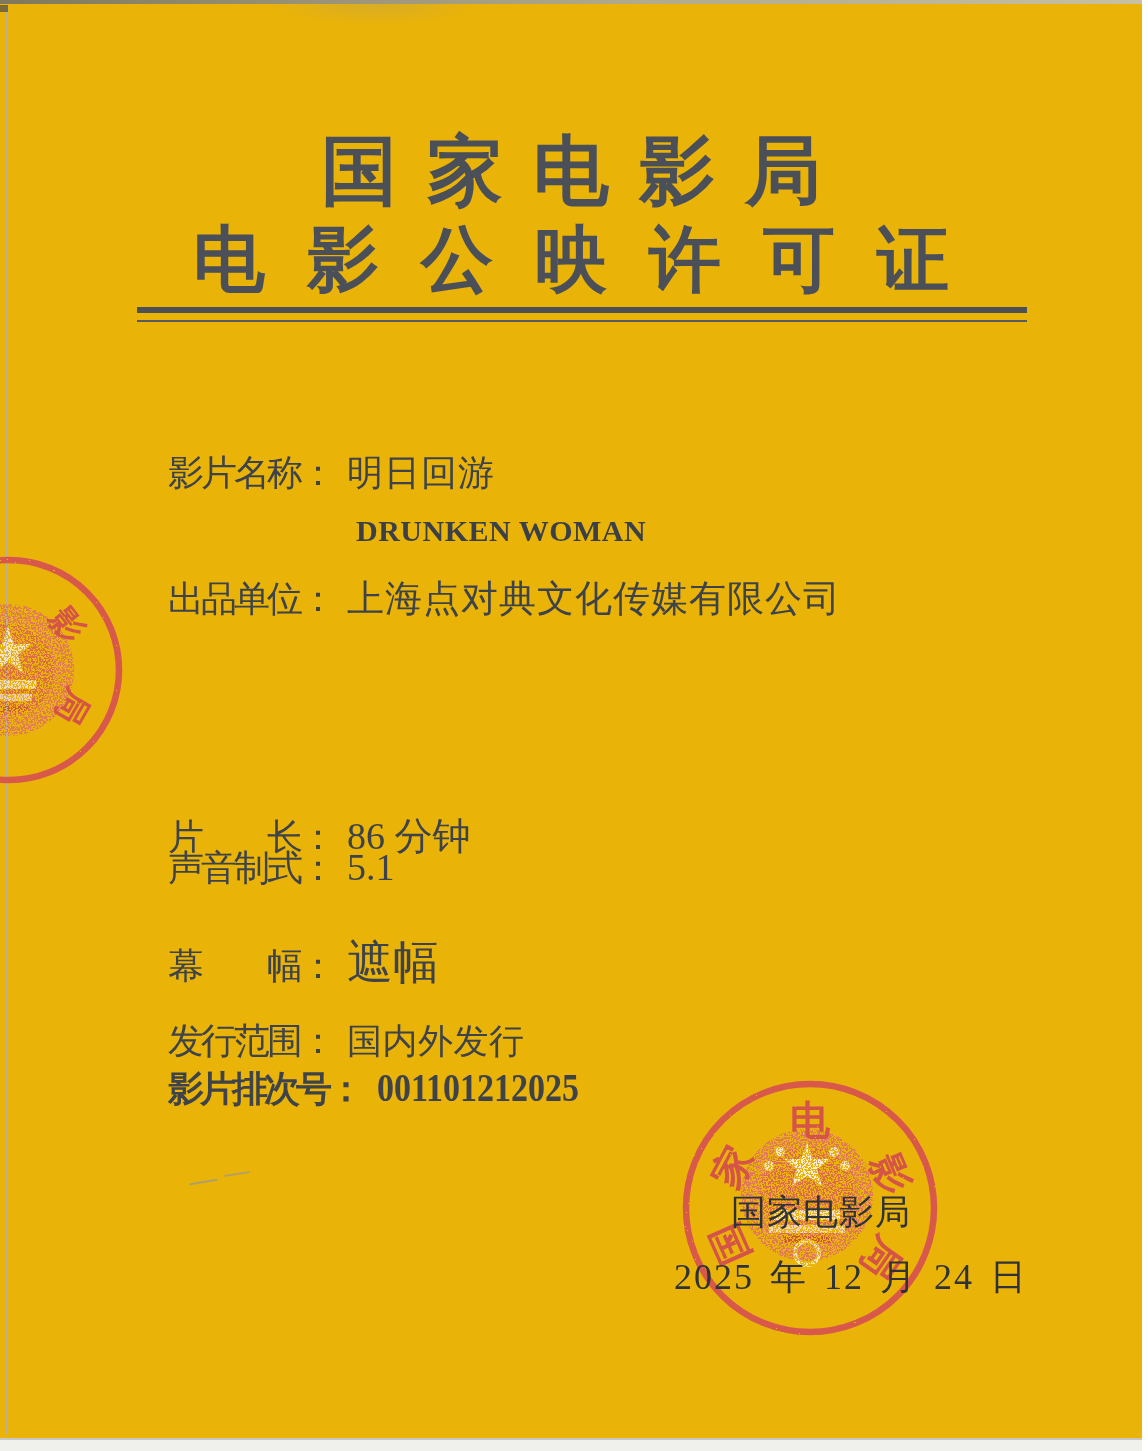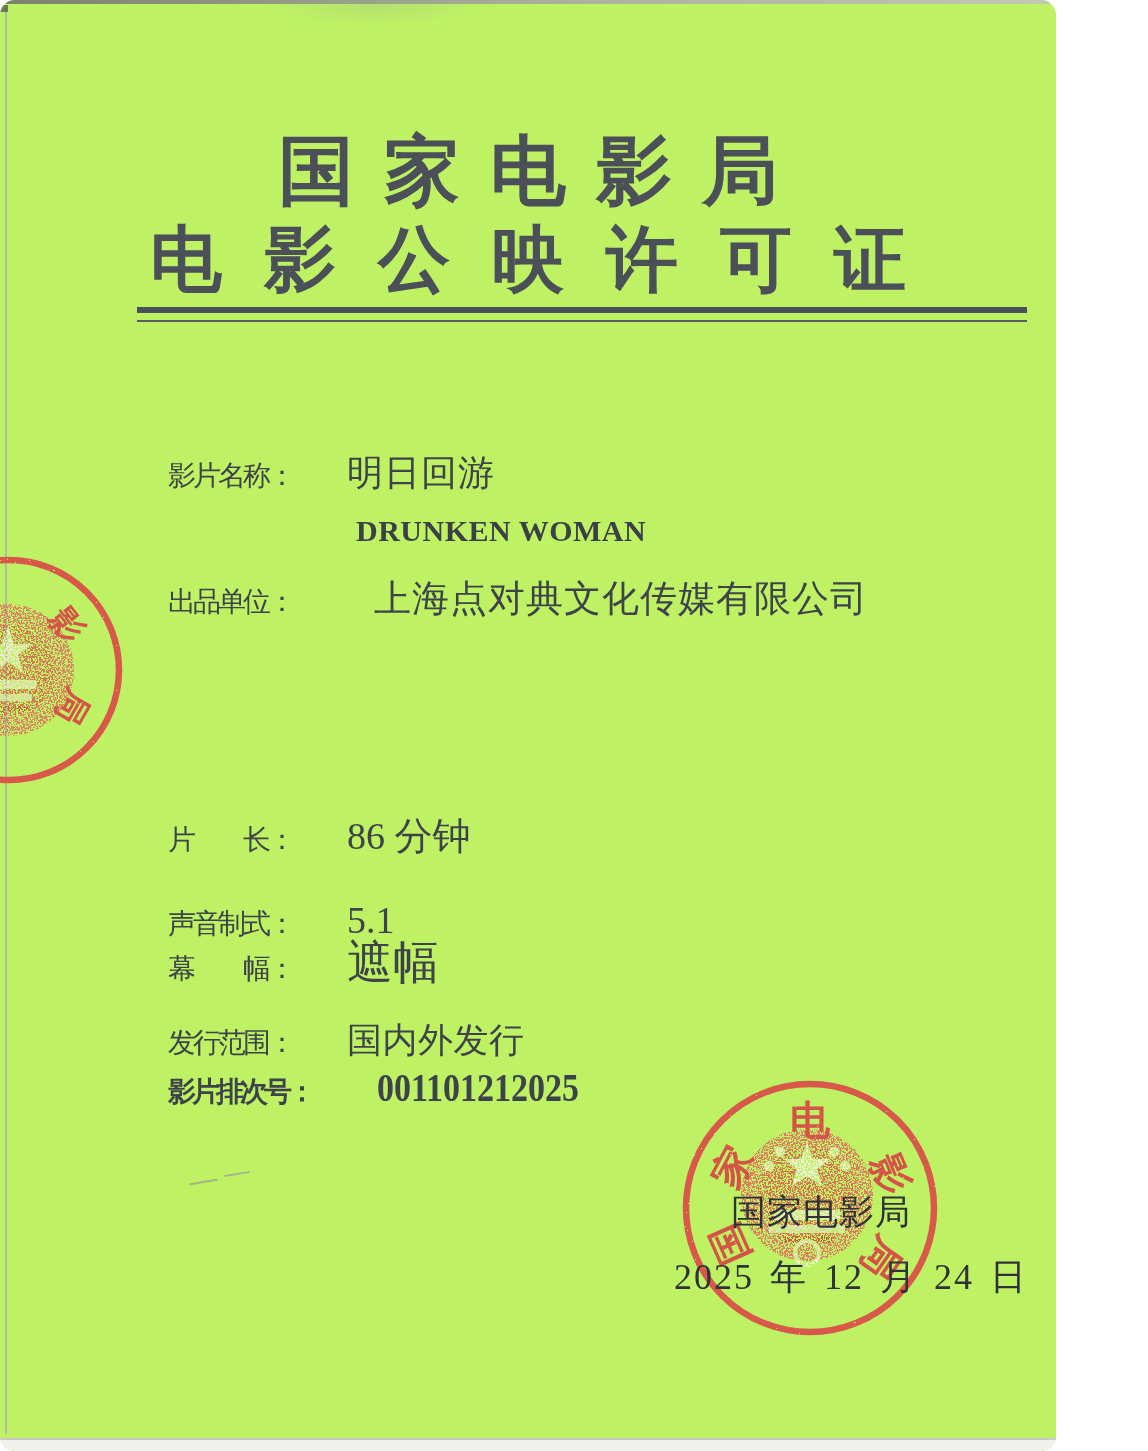--- a/index.html
+++ b/index.html
@@ -1,21 +1,20 @@
 <!DOCTYPE html>
 <html><head>
 <meta charset="utf-8">
 <style>
   html,body{margin:0;padding:0;background:#ffffff;}
   .page{
-    position:relative;width:1056px;height:1451px;overflow:hidden;
-    background:#bef264;
+    position:relative;width:1142px;height:1451px;overflow:hidden;
+    background:#eab308;
     font-family:"Liberation Serif","DejaVu Serif",serif;
     color:#3f444b;
-    border-radius:15px;
   }
   
   .edge-top{position:absolute;top:0;left:0;width:100%;height:4px;
     background:linear-gradient(to right,#6d6d6b,#8f8f8d 30%,#a7a7a5 55%,#b5b5b2 80%,#c2c2bf);opacity:.85;}
   .edge-top-smudge{position:absolute;top:4px;left:225px;width:300px;height:30px;
     background:radial-gradient(ellipse 50% 100% at 50% 0,rgba(150,150,148,.22),rgba(150,150,148,0) 70%);}
   .edge-left{position:absolute;top:6px;left:5px;width:2px;height:1428px;background:#b2b2ae;opacity:.85;}
   .edge-corner{position:absolute;top:5px;left:0;width:8px;height:7px;background:#4c4c4a;opacity:.7;}
   .edge-bottom-line{position:absolute;left:0;top:1438px;width:100%;height:2px;background:#c7c7c3;}
   .edge-bottom-strip{position:absolute;left:0;top:1440px;width:100%;height:11px;background:#f0f0ec;}
@@ -30,27 +29,27 @@
   .title2{position:absolute;left:0;top:224px;width:100%;text-align:center;
     font-size:72px;font-weight:bold;letter-spacing:42px;text-indent:42px;
     color:#4b5058;line-height:1;}
   .rule-thick{position:absolute;left:137px;top:307px;width:890px;height:6px;background:#4c5057;}
   .rule-thin{position:absolute;left:137px;top:320px;width:890px;height:2px;background:#565a61;}
   .license{position:absolute;left:0;top:337px;width:100%;text-align:center;
     font-size:40px;letter-spacing:2px;color:#41464d;line-height:1;}
 
   
   .row{position:absolute;left:168px;white-space:nowrap;line-height:1;}
-  .lbl{display:inline-block;width:179px;font-size:28px;letter-spacing:-3px;color:#3e434a;vertical-align:baseline;}
+  .lbl{display:inline-block;width:179px;font-size:36px;letter-spacing:-3px;color:#3e434a;vertical-align:baseline;}
   .val{font-size:36px;color:#3e434a;}
   .r1{top:455px;} .r1 .val{letter-spacing:1px;}
-  .r3{top:580px;} .r3 .val{font-size:37px;letter-spacing:1px;margin-left:27px;}
+  .r3{top:580px;} .r3 .val{font-size:37px;letter-spacing:1px;}
   .r4{top:708px;} .r4 .val{font-size:38px;letter-spacing:2px;}
   .r5{top:817px;} .r5 .val{font-size:38px;}
-  .r6{top:901px;} .r6 .val{font-size:38px;}
+  .r6{top:848px;} .r6 .val{font-size:38px;}
   .r7{top:940px;} .r7 .val{font-size:46px;}
   .r8{top:1023px;} .r8 .val{font-size:35px;letter-spacing:0.5px;}
   .r9{top:1068px;font-weight:bold;}
   .r9 .lbl{width:209px;letter-spacing:-4px;font-weight:bold;}
   .r9 .val{display:inline-block;font-size:40px;transform:scaleX(.85);transform-origin:left center;letter-spacing:0;}
   .eng{position:absolute;left:348px;top:516px;font-size:30px;font-weight:bold;
     letter-spacing:0.5px;color:#3b4047;line-height:1;margin-left:8px;}
 
   
   .stamp-right{position:absolute;left:670px;top:1068px;width:280px;height:280px;z-index:1;}

